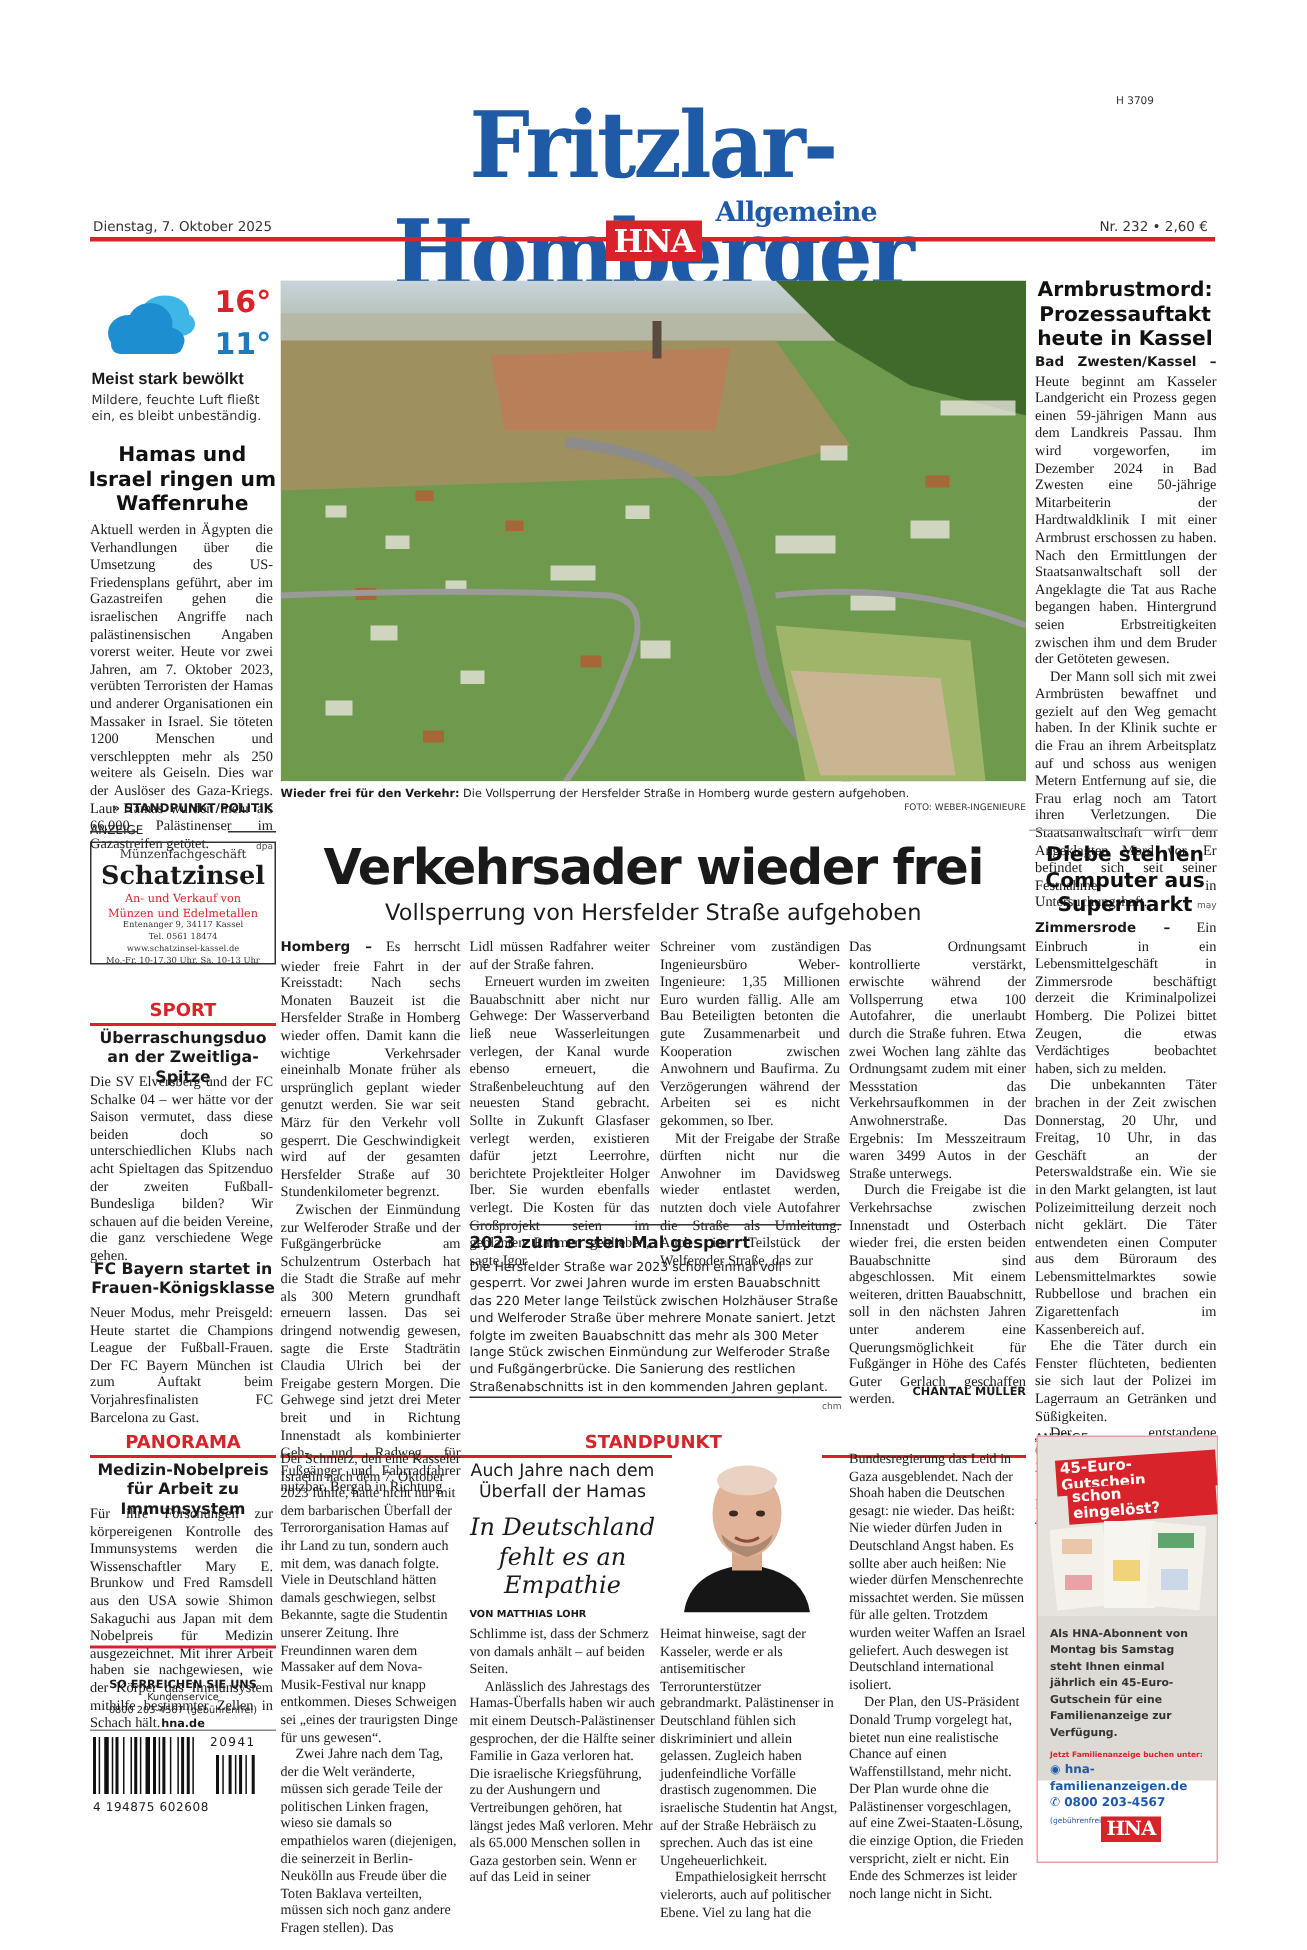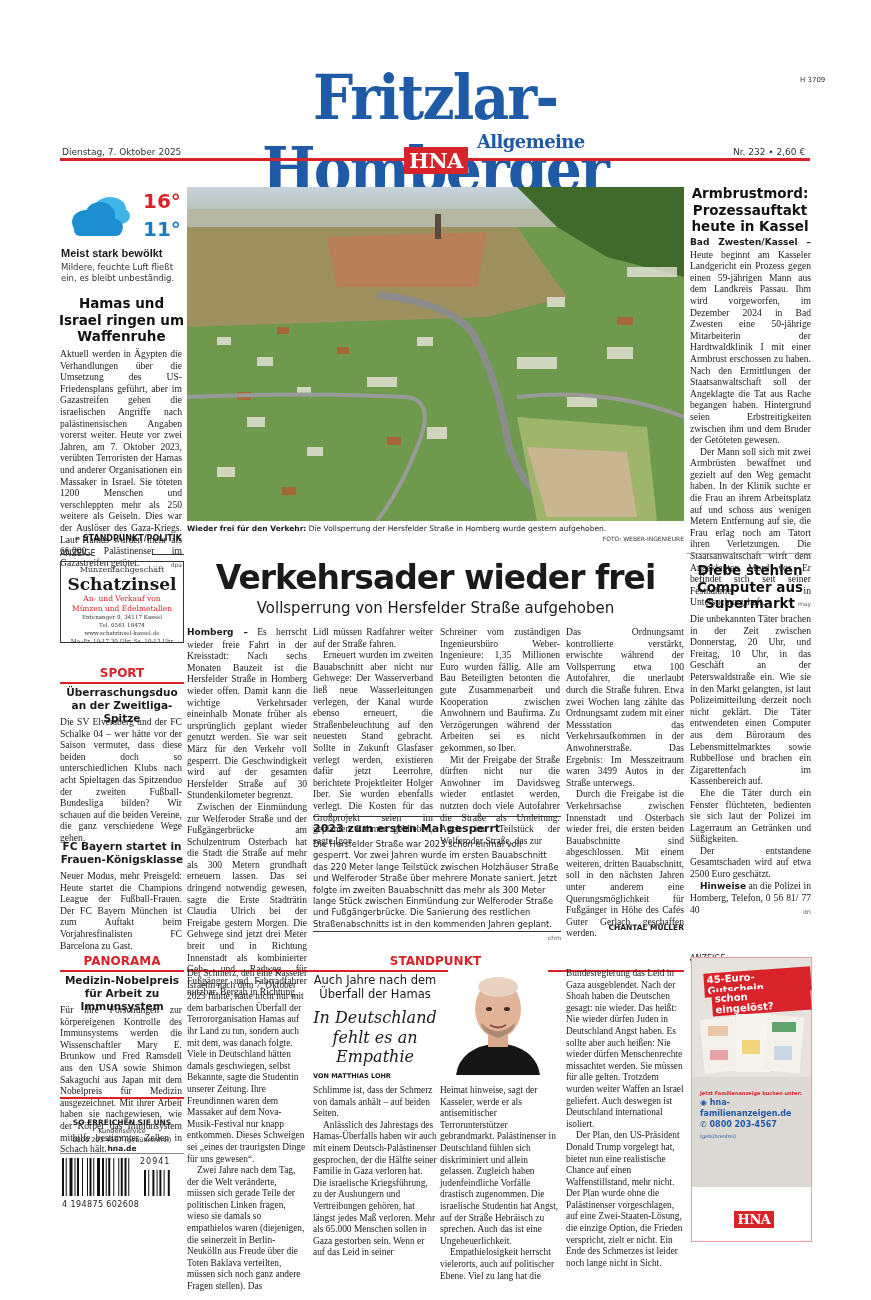--- a/index.html
+++ b/index.html
@@ -7,21 +7,21 @@
   .abs{position:absolute;}
   .body-text{font-family:"Liberation Serif",serif;font-size:9.6px;line-height:11.6px;text-align:justify;hyphens:auto;}
   .body-text p{margin:0;text-indent:0;}
   .body-text p + p{text-indent:10px;}
   .lead{font-family:"DejaVu Sans","Liberation Sans",sans-serif;font-weight:bold;font-size:9px;}
   .cred{font-family:"DejaVu Sans","Liberation Sans",sans-serif;font-size:6px;color:#555;float:right;margin-top:2px;}
 
   
   #masthead-title{left:150px;top:62px;width:570px;text-align:center;color:#1f5aa6;font-family:"DejaVu Serif","Liberation Serif",serif;font-weight:bold;font-size:61px;letter-spacing:-2px;line-height:72px;transform:scaleX(0.93);transform-origin:center;}
   #masthead-sub{left:477px;top:131px;color:#1f5aa6;font-family:"DejaVu Serif",serif;font-weight:bold;font-size:18px;letter-spacing:-0.6px;}
-  #masthead-code{left:800px;top:63px;font-size:7px;color:#333;font-family:"DejaVu Sans",sans-serif;margin-top:13px;}
+  #masthead-code{left:744px;top:63px;font-size:7px;color:#333;font-family:"DejaVu Sans",sans-serif;}
   #masthead-date{left:62px;top:147px;font-size:9px;color:#333;font-family:"DejaVu Sans",sans-serif;}
   #masthead-issue{left:733px;top:147px;font-size:9px;color:#333;font-family:"DejaVu Sans",sans-serif;}
   #masthead-rule{left:60px;top:158px;width:750px;height:3px;background:#d8232a;}
   .hna-logo{background:#d8232a;color:#fff;font-family:"DejaVu Serif",serif;font-weight:bold;text-align:center;letter-spacing:-0.5px;}
   #masthead-logo{left:404px;top:147px;width:64px;height:27px;font-size:21px;line-height:27px;}
 
   
   #weather-icon{left:66px;top:192px;width:66px;height:50px;}
   #temp-high{left:143px;top:189px;color:#d8232a;font-family:"DejaVu Sans",sans-serif;font-weight:bold;font-size:20px;}
   #temp-low{left:143px;top:217px;color:#1c7bc0;font-family:"DejaVu Sans",sans-serif;font-weight:bold;font-size:20px;}
@@ -257,20 +257,21 @@
 
 <div class="abs h-sans" id="arm-title">Armbrustmord: Prozessauftakt heute in Kassel</div>
 <div class="abs body-text" id="arm-body">
   <p><span class="lead">Bad Zwesten/Kassel –</span> <span>Heute beginnt am Kasseler Landgericht ein Prozess gegen einen 59-jährigen Mann aus dem Landkreis Passau. Ihm wird vorgeworfen, im Dezember 2024 in Bad Zwesten eine 50-jährige Mitarbeiterin der Hardtwaldklinik I mit einer Armbrust erschossen zu haben. Nach den Ermittlungen der Staatsanwaltschaft soll der Angeklagte die Tat aus Rache begangen haben. Hintergrund seien Erbstreitigkeiten zwischen ihm und dem Bruder der Getöteten gewesen.</span></p>
   <p><span>Der Mann soll sich mit zwei Armbrüsten bewaffnet und gezielt auf den Weg gemacht haben. In der Klinik suchte er die Frau an ihrem Arbeitsplatz auf und schoss aus wenigen Metern Entfernung auf sie, die Frau erlag noch am Tatort ihren Verletzungen. Die Staatsanwaltschaft wirft dem Angeklagten Mord vor. Er befindet sich seit seiner Festnahme in Untersuchungshaft.</span> <span class="cred">may</span></p>
 </div>
 <div class="abs" id="col-rule-right"></div>
 
 <div class="abs h-sans" id="diebe-title">Diebe stehlen Computer aus Supermarkt</div>
 <div class="abs body-text" id="diebe-body">
+  <p><span class="lead">Zimmersrode –</span> <span>Ein Einbruch in ein Lebensmittelgeschäft in Zimmersrode beschäftigt derzeit die Kriminalpolizei Homberg. Die Polizei bittet Zeugen, die etwas Verdächtiges beobachtet haben, sich zu melden.</span></p>
   <p>Die unbekannten Täter brachen in der Zeit zwischen Donnerstag, 20 Uhr, und Freitag, 10 Uhr, in das Geschäft an der Peterswaldstraße ein. Wie sie in den Markt gelangten, ist laut Polizeimitteilung derzeit noch nicht geklärt. Die Täter entwendeten einen Computer aus dem Büroraum des Lebensmittelmarktes sowie Rubbellose und brachen ein Zigarettenfach im Kassenbereich auf.</p>
   <p>Ehe die Täter durch ein Fenster flüchteten, bedienten sie sich laut der Polizei im Lagerraum an Getränken und Süßigkeiten.</p>
   <p>Der entstandene Gesamtschaden wird auf etwa 2500 Euro geschätzt.</p>
   <p><span class="lead">Hinweise</span><span> an die Polizei in Homberg, Telefon, 0 56 81/ 77 40</span> <span class="cred">dri</span></p>
 </div>
 
 <div class="abs" id="main-headline">Verkehrsader wieder frei</div>
 <div class="abs" id="main-sub">Vollsperrung von Hersfelder Straße aufgehoben</div>
 <div class="abs body-text" id="main-col1">
   <p><span class="lead">Homberg –</span> <span>Es herrscht wieder freie Fahrt in der Kreisstadt: Nach sechs Monaten Bauzeit ist die Hersfelder Straße in Homberg wieder offen. Damit kann die wichtige Verkehrsader eineinhalb Monate früher als ursprünglich geplant wieder genutzt werden. Sie war seit März für den Verkehr voll gesperrt. Die Geschwindigkeit wird auf der gesamten Hersfelder Straße auf 30 Stundenkilometer begrenzt.</span></p>
@@ -341,18 +342,19 @@
       <rect x="36" y="4" width="34" height="58" fill="#f7f5ef"></rect>
       <rect x="66" y="6" width="36" height="56" fill="#f4f1ea" transform="rotate(5 84 34)"></rect>
       <rect x="8" y="16" width="20" height="10" fill="#e9c7a8"></rect>
       <rect x="72" y="12" width="24" height="10" fill="#5fa56d"></rect>
       <rect x="42" y="30" width="18" height="14" fill="#f0d37a"></rect>
       <rect x="10" y="40" width="18" height="10" fill="#e9a3a6"></rect>
       <rect x="74" y="36" width="18" height="14" fill="#c9d7e8"></rect>
     </svg>
   </div>
   <div class="abs" id="ad2-text">
+    <div>Als HNA-Abonnent von Montag bis Samstag steht Ihnen einmal jährlich ein 45-Euro-Gutschein für eine Familienanzeige zur Verfügung.</div>
     <div id="ad2-cta">Jetzt Familienanzeige buchen unter:</div>
     <div class="ad2-contact"><span>◉</span> <span>hna-familienanzeigen.de</span></div>
     <div class="ad2-contact"><span>✆</span> <span>0800 203-4567</span> <small>(gebührenfrei)</small></div>
   </div>
   <div class="abs hna-logo" id="ad2-logo">HNA</div>
 </div>
 
 </body></html>

